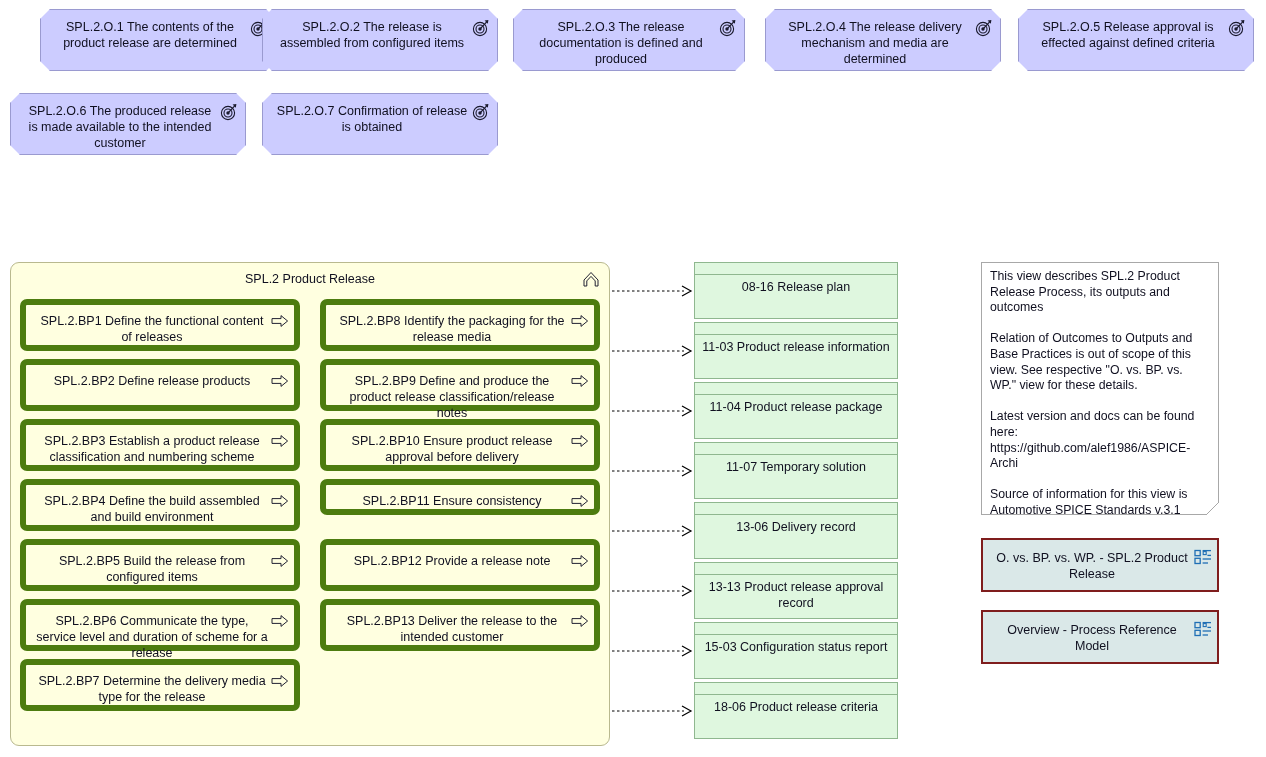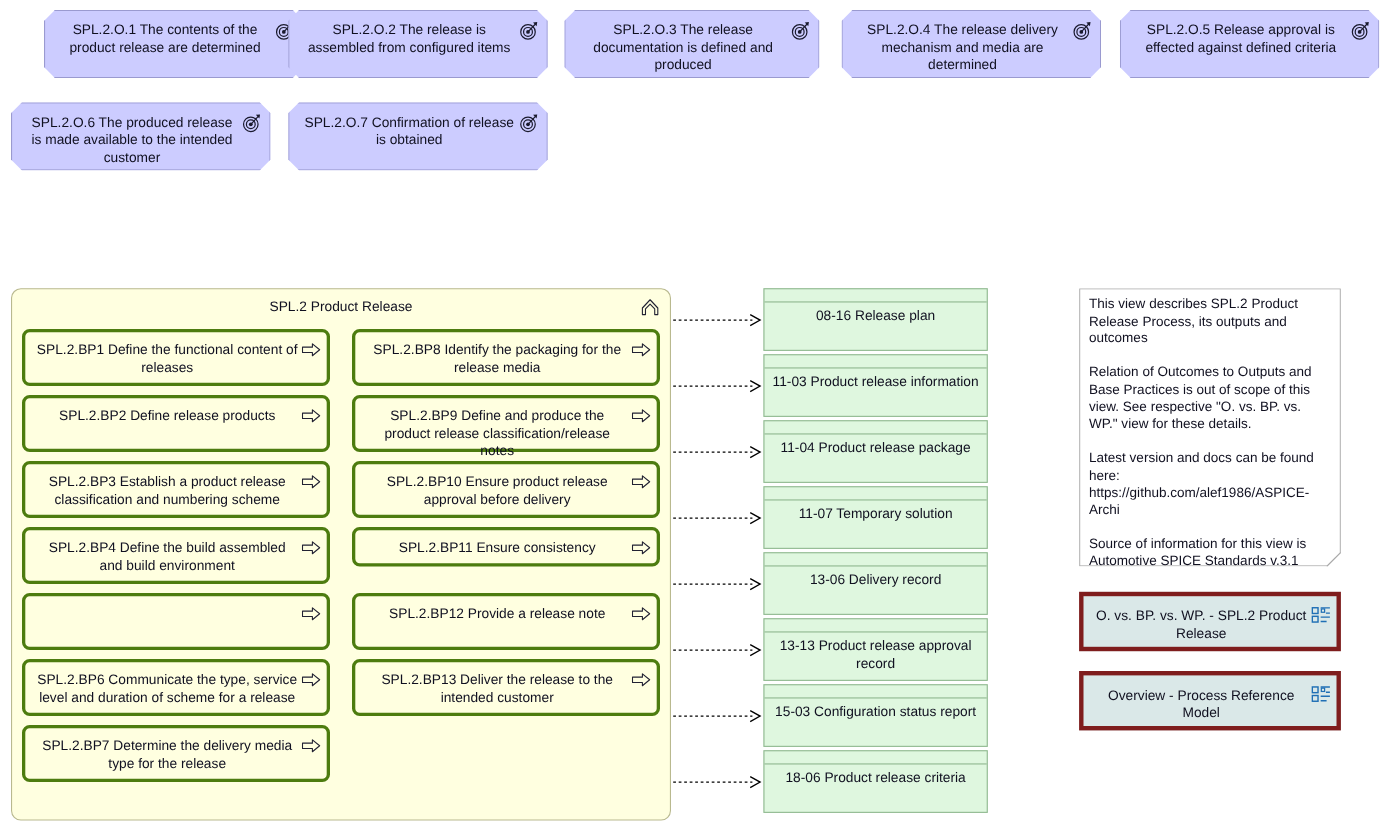--- a/index.html
+++ b/index.html
@@ -66,21 +66,21 @@
     right: 8px;
     top: 6px;
     width: 20px;
     height: 20px;
   }
 
   
   .bp {
     position: absolute;
     background: #ffffe0;
-    border: 3px solid #4d7c0f;
+    border: 6px solid #4d7c0f;
     border-radius: 7px;
     box-sizing: border-box;
   }
   .bp-label {
     position: absolute;
     left: 10px;
     right: 26px;
     top: 8px;
     text-align: center;
     line-height: 16px;
@@ -146,21 +146,21 @@
     bottom: 0;
     width: 13px;
     height: 13px;
     pointer-events: none;
   }
 
   
   .viewref {
     position: absolute;
     background: #dae8e8;
-    border: 4px solid #7f1d1d;
+    border: 2px solid #7f1d1d;
     box-sizing: border-box;
   }
   .viewref-label {
     position: absolute;
     left: 10px;
     right: 26px;
     top: 10px;
     text-align: center;
     line-height: 16px;
     font-size: 12.5px;
@@ -285,20 +285,21 @@
         <path d="M1 4.6 L10 4.6 L10 1.6 L16.6 7 L10 12.4 L10 9.4 L1 9.4 Z" fill="#ffffe0" stroke="#222233" stroke-width="1" stroke-linejoin="round"></path>
       </svg>
     </div>
     <div class="bp" style="left: 20px; top: 479px; width: 280px; height: 52px;">
       <div class="bp-label">SPL.2.BP4 Define the build assembled and build environment</div>
       <svg viewBox="0 0 18 14" class="bp-icon">
         <path d="M1 4.6 L10 4.6 L10 1.6 L16.6 7 L10 12.4 L10 9.4 L1 9.4 Z" fill="#ffffe0" stroke="#222233" stroke-width="1" stroke-linejoin="round"></path>
       </svg>
     </div>
     <div class="bp" style="left: 20px; top: 539px; width: 280px; height: 52px;">
+      <div class="bp-label">SPL.2.BP5 Build the release from configured items</div>
       <svg viewBox="0 0 18 14" class="bp-icon">
         <path d="M1 4.6 L10 4.6 L10 1.6 L16.6 7 L10 12.4 L10 9.4 L1 9.4 Z" fill="#ffffe0" stroke="#222233" stroke-width="1" stroke-linejoin="round"></path>
       </svg>
     </div>
     <div class="bp" style="left: 20px; top: 599px; width: 280px; height: 52px;">
       <div class="bp-label">SPL.2.BP6 Communicate the type, service level and duration of scheme for a release</div>
       <svg viewBox="0 0 18 14" class="bp-icon">
         <path d="M1 4.6 L10 4.6 L10 1.6 L16.6 7 L10 12.4 L10 9.4 L1 9.4 Z" fill="#ffffe0" stroke="#222233" stroke-width="1" stroke-linejoin="round"></path>
       </svg>
     </div>

